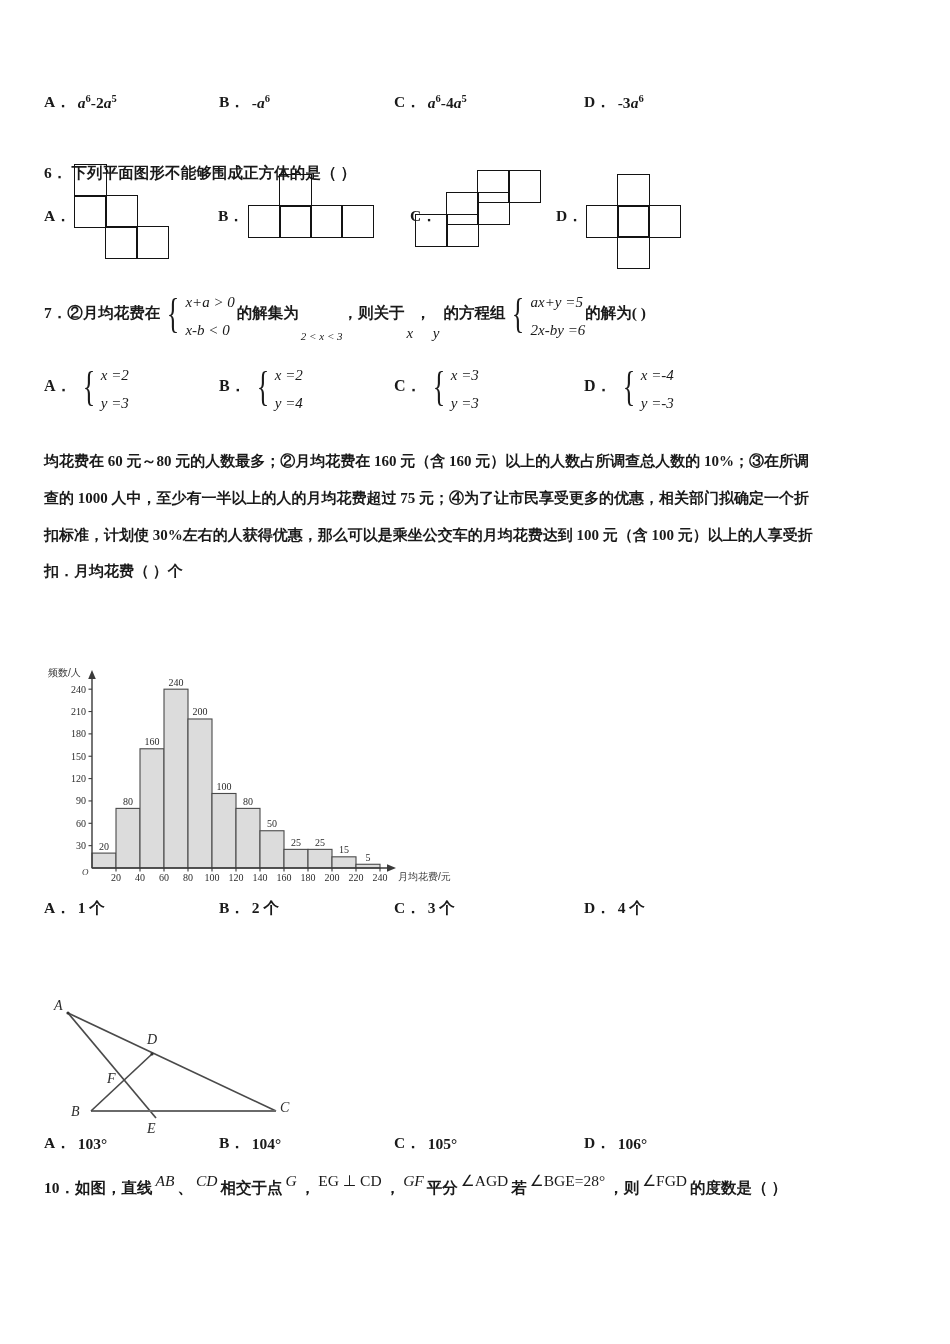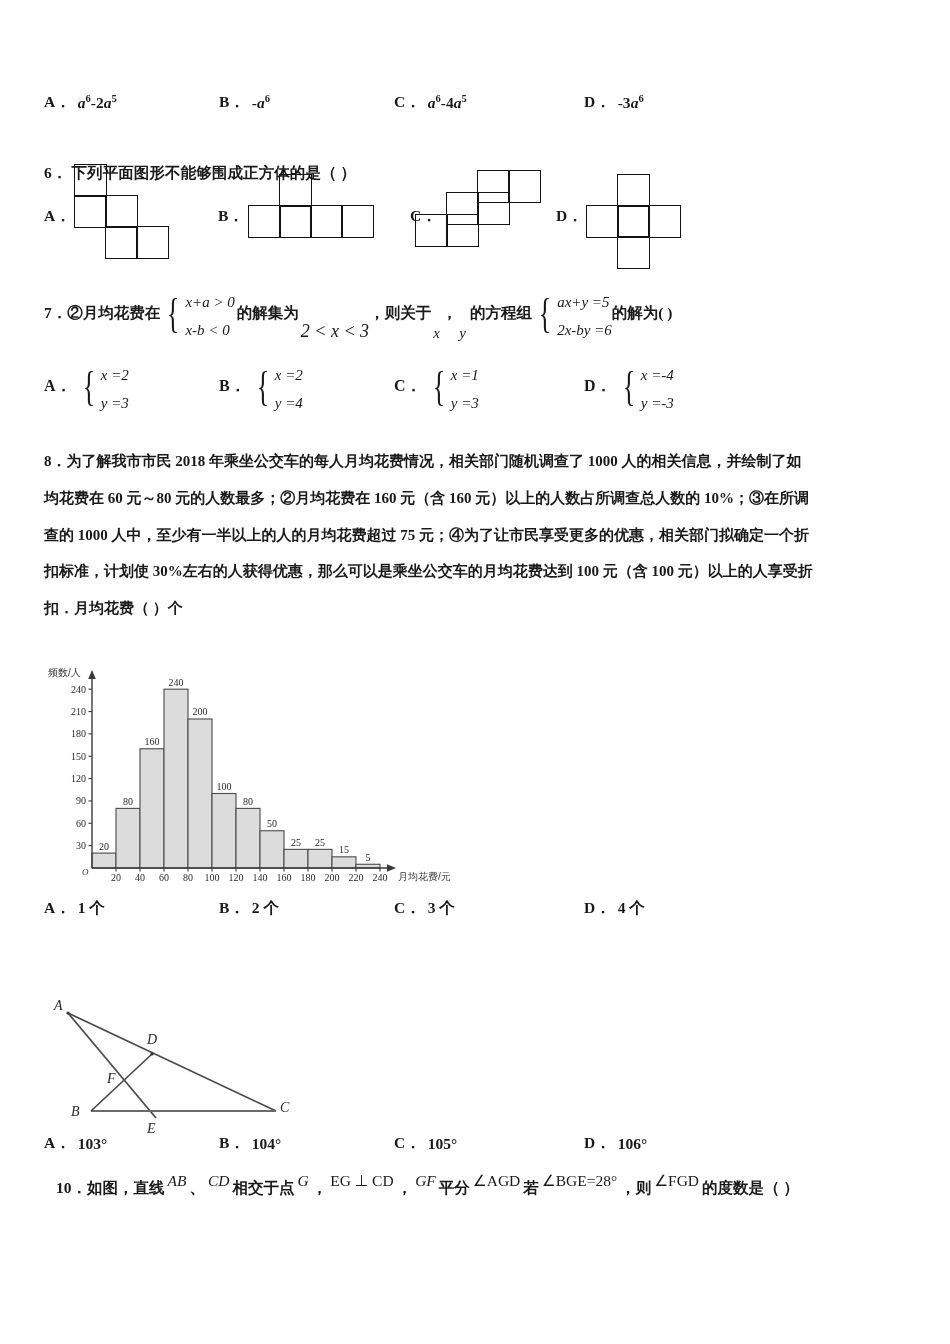--- a/index.html
+++ b/index.html
@@ -204,21 +204,21 @@
       <span class="qnum">7．</span>
       <span style="margin-right:3px;">②月均花费在</span>
       <span class="sys">
         <span class="brace">{</span>
         <span class="sys-rows">
           <span class="m">x+a &gt; 0</span>
           <span class="m">x-b &lt; 0</span>
         </span>
       </span>
       <span style="margin:0 2px;">的解集为</span>
-      <span class="m" style="font-weight:normal; font-size:18px; align-self:flex-end;">2 &lt; x &lt; 3</span>
+      <span class="m" style="font-weight:normal; font-size:11px; align-self:flex-end;">2 &lt; x &lt; 3</span>
       <span>，则关于</span>
       <span class="m" style="font-weight:normal; font-size:15px; align-self:flex-end; margin:0 2px;">x</span>
       <span>，</span>
       <span class="m" style="font-weight:normal; font-size:15px; align-self:flex-end; margin:0 4px 0 2px;">y</span>
       <span style="margin-right:3px;">的方程组</span>
       <span class="sys">
         <span class="brace">{</span>
         <span class="sys-rows">
           <span class="m">ax+y =5</span>
           <span class="m">2x-by =6</span>
@@ -248,42 +248,39 @@
             <span class="m">x =2</span>
             <span class="m">y =4</span>
           </span>
         </span>
       </div>
       <div class="opt" style="width:190px;">
         <span class="opt-lbl">C．</span>
         <span class="sys">
           <span class="brace">{</span>
           <span class="sys-rows">
-            <span class="m">x =1</span>
+            <span class="m">x =3</span>
             <span class="m">y =3</span>
           </span>
         </span>
       </div>
       <div class="opt">
         <span class="opt-lbl">D．</span>
         <span class="sys">
           <span class="brace">{</span>
           <span class="sys-rows">
             <span class="m">x =-4</span>
             <span class="m">y =-3</span>
           </span>
         </span>
       </div>
     </div>
   </div>
 
   <div class="abs" style="left:44px; top:443px; width:885px;">
-    <div class="qbody">
-      <span class="qnum">8．</span><span>为了解我市市民 2018 年乘坐公交车的每人月均花费情况，相关部门随机调查了 1000 人的相关信息，并绘制了如</span>
-    </div>
     <div class="qbody">均花费在 60 元～80 元的人数最多；②月均花费在 160 元（含 160 元）以上的人数占所调查总人数的 10%；③在所调</div>
     <div class="qbody">查的 1000 人中，至少有一半以上的人的月均花费超过 75 元；④为了让市民享受更多的优惠，相关部门拟确定一个折</div>
     <div class="qbody">扣标准，计划使 30%左右的人获得优惠，那么可以是乘坐公交车的月均花费达到 100 元（含 100 元）以上的人享受折</div>
     <div class="qbody">扣．月均花费（   ）个</div>
   </div>
 
   <div class="chart-wrap">
     <svg class="chart-svg" width="430" height="232" viewBox="0 0 430 232">
 
       <text id="c-ylabel" x="2" y="14" font-family="'Liberation Sans', sans-serif" font-size="10" fill="#3a3a3a">频数/人</text>
@@ -431,21 +428,21 @@
       <span class="opt-lbl">C．</span>
       <span>105°</span>
     </div>
     <div class="opt">
       <span class="opt-lbl">D．</span>
       <span>106°</span>
     </div>
   </div>
 
   <div class="abs" style="left:44px; top:1178px; width:895px; font-size:15.5px; font-weight:bold;">
-    <div style="display:flex; align-items:baseline; white-space:nowrap;margin-left:12px;">
+    <div style="display:flex; align-items:baseline; white-space:nowrap;">
       <span class="qnum">10．</span>
       <span>如图，直线</span>
       <span class="m" style="font-weight:normal; position:relative; top:-7px; margin:0 3px;">AB</span>
       <span>、</span>
       <span class="m" style="font-weight:normal; position:relative; top:-7px; margin:0 3px;">CD</span>
       <span>相交于点</span>
       <span class="m" style="font-weight:normal; position:relative; top:-7px; margin:0 3px;">G</span>
       <span>，</span>
       <span class="mu" style="font-weight:normal; position:relative; top:-7px; margin:0 3px;">EG ⊥ CD</span>
       <span>，</span>

